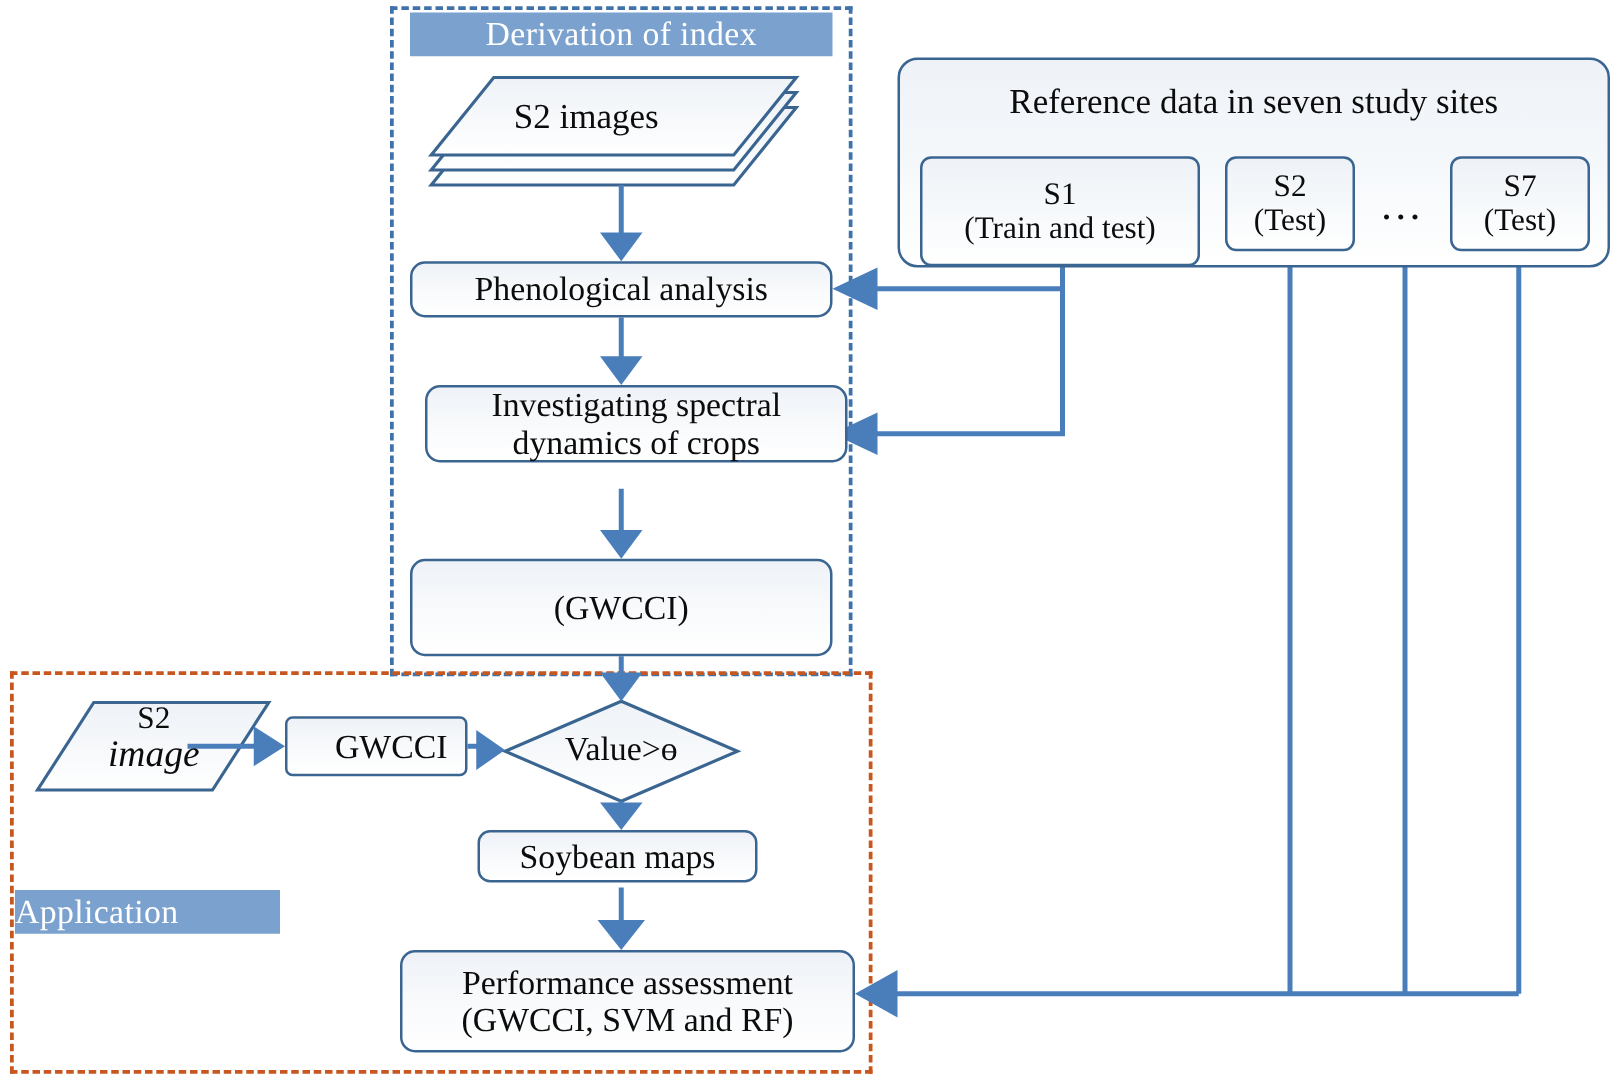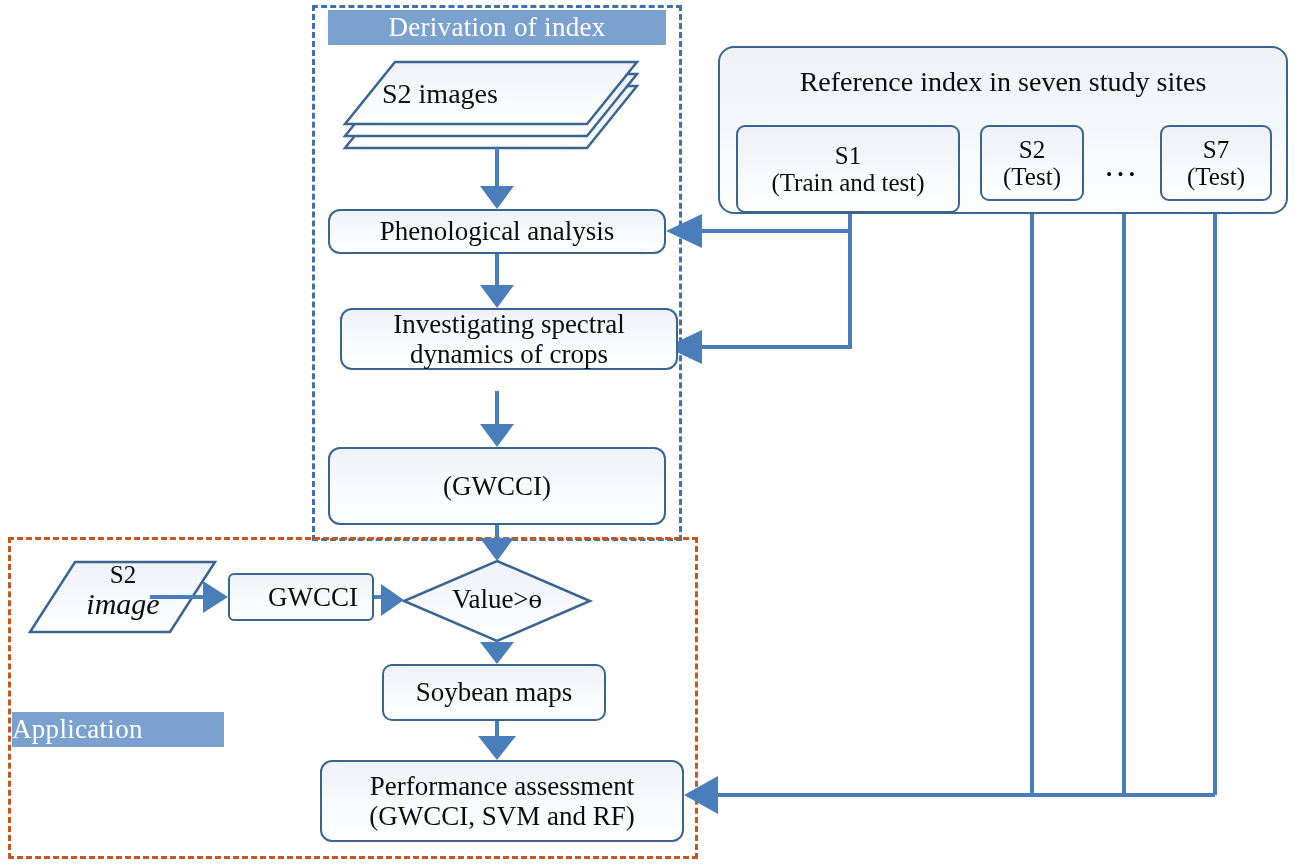--- a/index.html
+++ b/index.html
@@ -69,21 +69,21 @@
     line-height:1.12;
     font-size:27px;
   }
   .pbox .line{display:block;white-space:nowrap;}
 
   #box-phenological{ left:328px; top:209px; width:338px; height:45px; }
   #box-spectral   { left:340px; top:308px; width:338px; height:62px; }
   #box-index      { left:328px; top:447px; width:338px; height:78px; }
   #box-gwcci      { left:228px; top:573px; width:146px; height:48px;
                     border-radius:6px; font-size:27px;padding-left:24px; }
-  #box-soybean    { left:382px; top:664px; width:224px; height:57px;
+  #box-soybean    { left:382px; top:664px; width:224px; height:42px;
                     border-radius:10px; font-size:27px;}
   #box-performance{ left:320px; top:760px; width:364px; height:82px; }
 
   
   #reference-container{
     position:absolute;
     left:718px; top:46px; width:570px; height:168px;
     box-sizing:border-box;
     border:2.5px solid #3a6591;
     border-radius:16px;
@@ -116,22 +116,22 @@
   #site-s2{ left:980px; top:125px; width:104px; height:76px; }
   #site-s7{ left:1160px; top:125px; width:112px; height:76px;text-align:right; }
   #site-ellipsis{
     position:absolute;
     left:1098px; top:145px; width:48px; height:40px;
     font-size:34px; color:#0c0c0c;
     display:flex;align-items:center;justify-content:center;
     letter-spacing:3px;
   }
   #s2-stack-label{
-    position:absolute; left:382px; top:78px; width:200px;
-    text-align:left; font-size:28px; color:#0c0c0c; white-space:nowrap;
+    position:absolute; left:369px; top:78px; width:200px;
+    text-align:center; font-size:28px; color:#0c0c0c; white-space:nowrap;
   }
   #s2-input-label{
     position:absolute; left:48px; top:562px; width:150px;
     text-align:center; color:#0c0c0c; line-height:1.05;
   }
   #s2-input-label .l1{font-size:25px;display:block;}
   #s2-input-label .l2{font-size:30px;display:block;font-style:italic;}
   #decision-label{
     position:absolute; left:414px; top:584px; width:166px;
     text-align:center; font-size:27px; color:#0c0c0c; white-space:nowrap;
@@ -242,21 +242,21 @@
   <div id="box-spectral" class="pbox">
     <span class="line">Investigating spectral</span>
     <span class="line">dynamics of crops</span>
   </div>
 
   <div id="box-index" class="pbox">
     <span class="line">(GWCCI)</span>
   </div>
 
   <div id="reference-container"></div>
-  <div id="reference-title">Reference index in seven study sites</div>
+  <div id="reference-title">Reference data in seven study sites</div>
 
   <div id="site-s1" class="sitebox">
     <span class="line">S1</span>
     <span class="line">(Train and test)</span>
   </div>
 
   <div id="site-s2" class="sitebox">
     <span class="line">S2</span>
     <span class="line">(Test)</span>
   </div>

